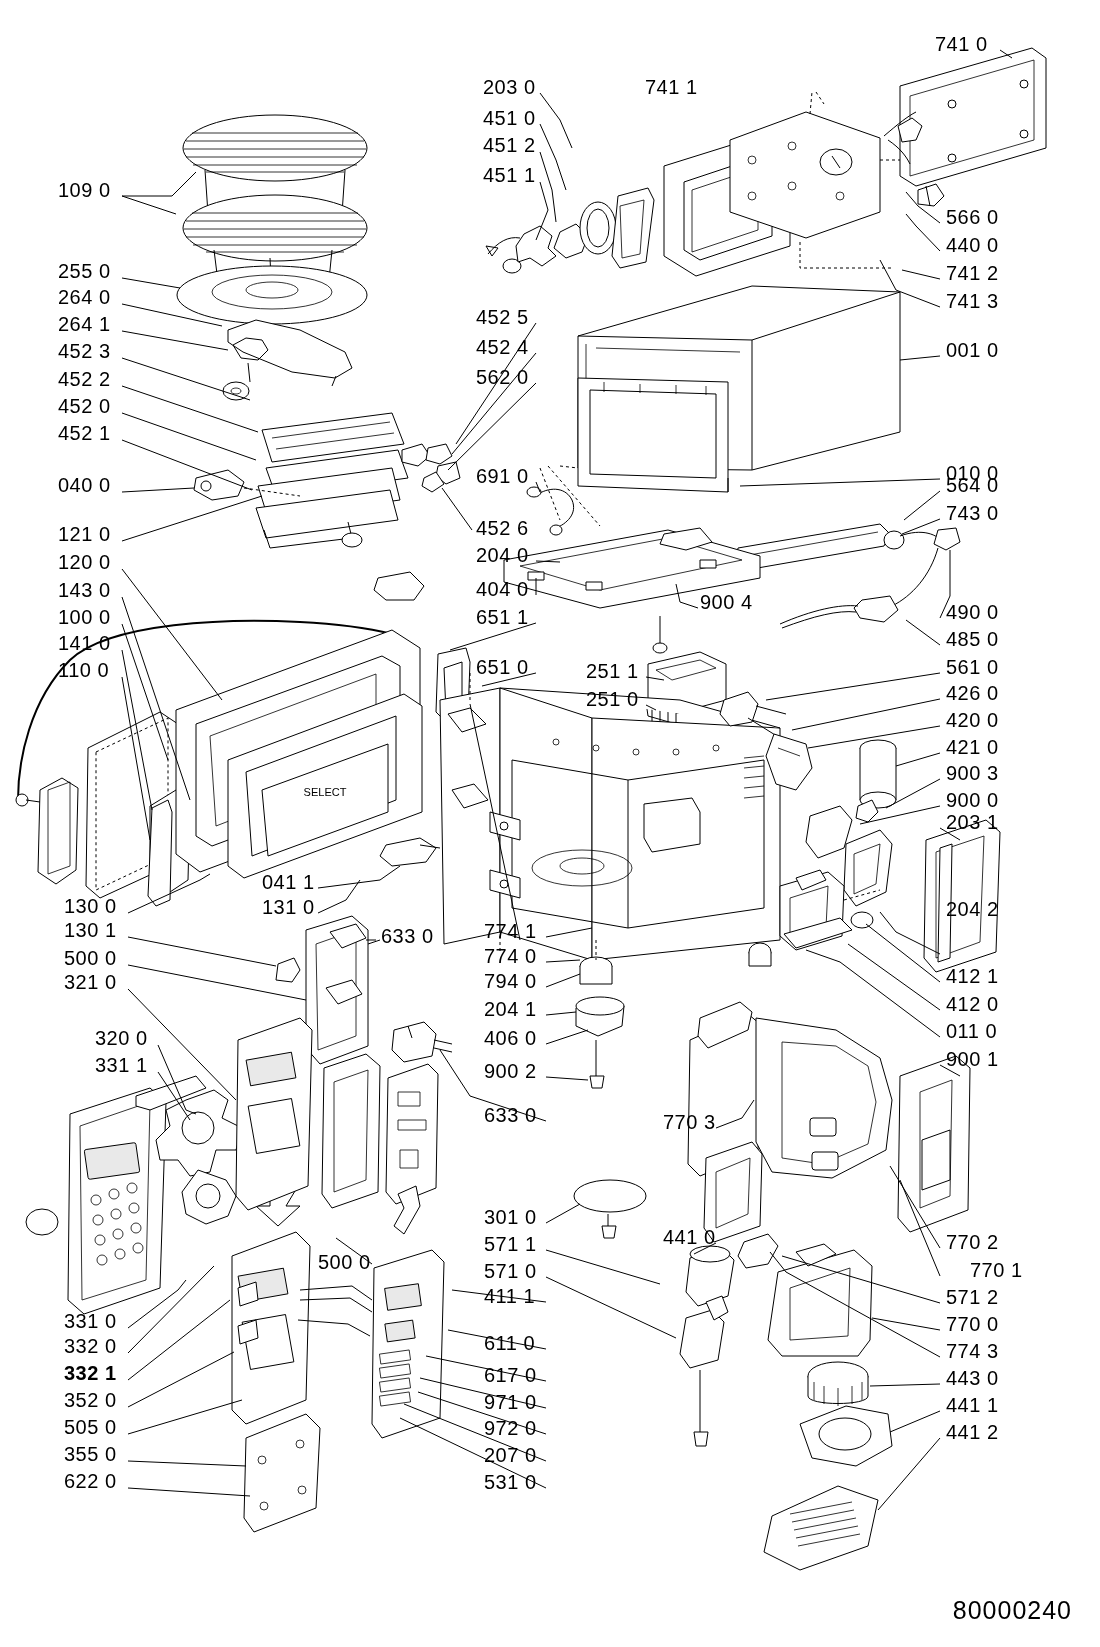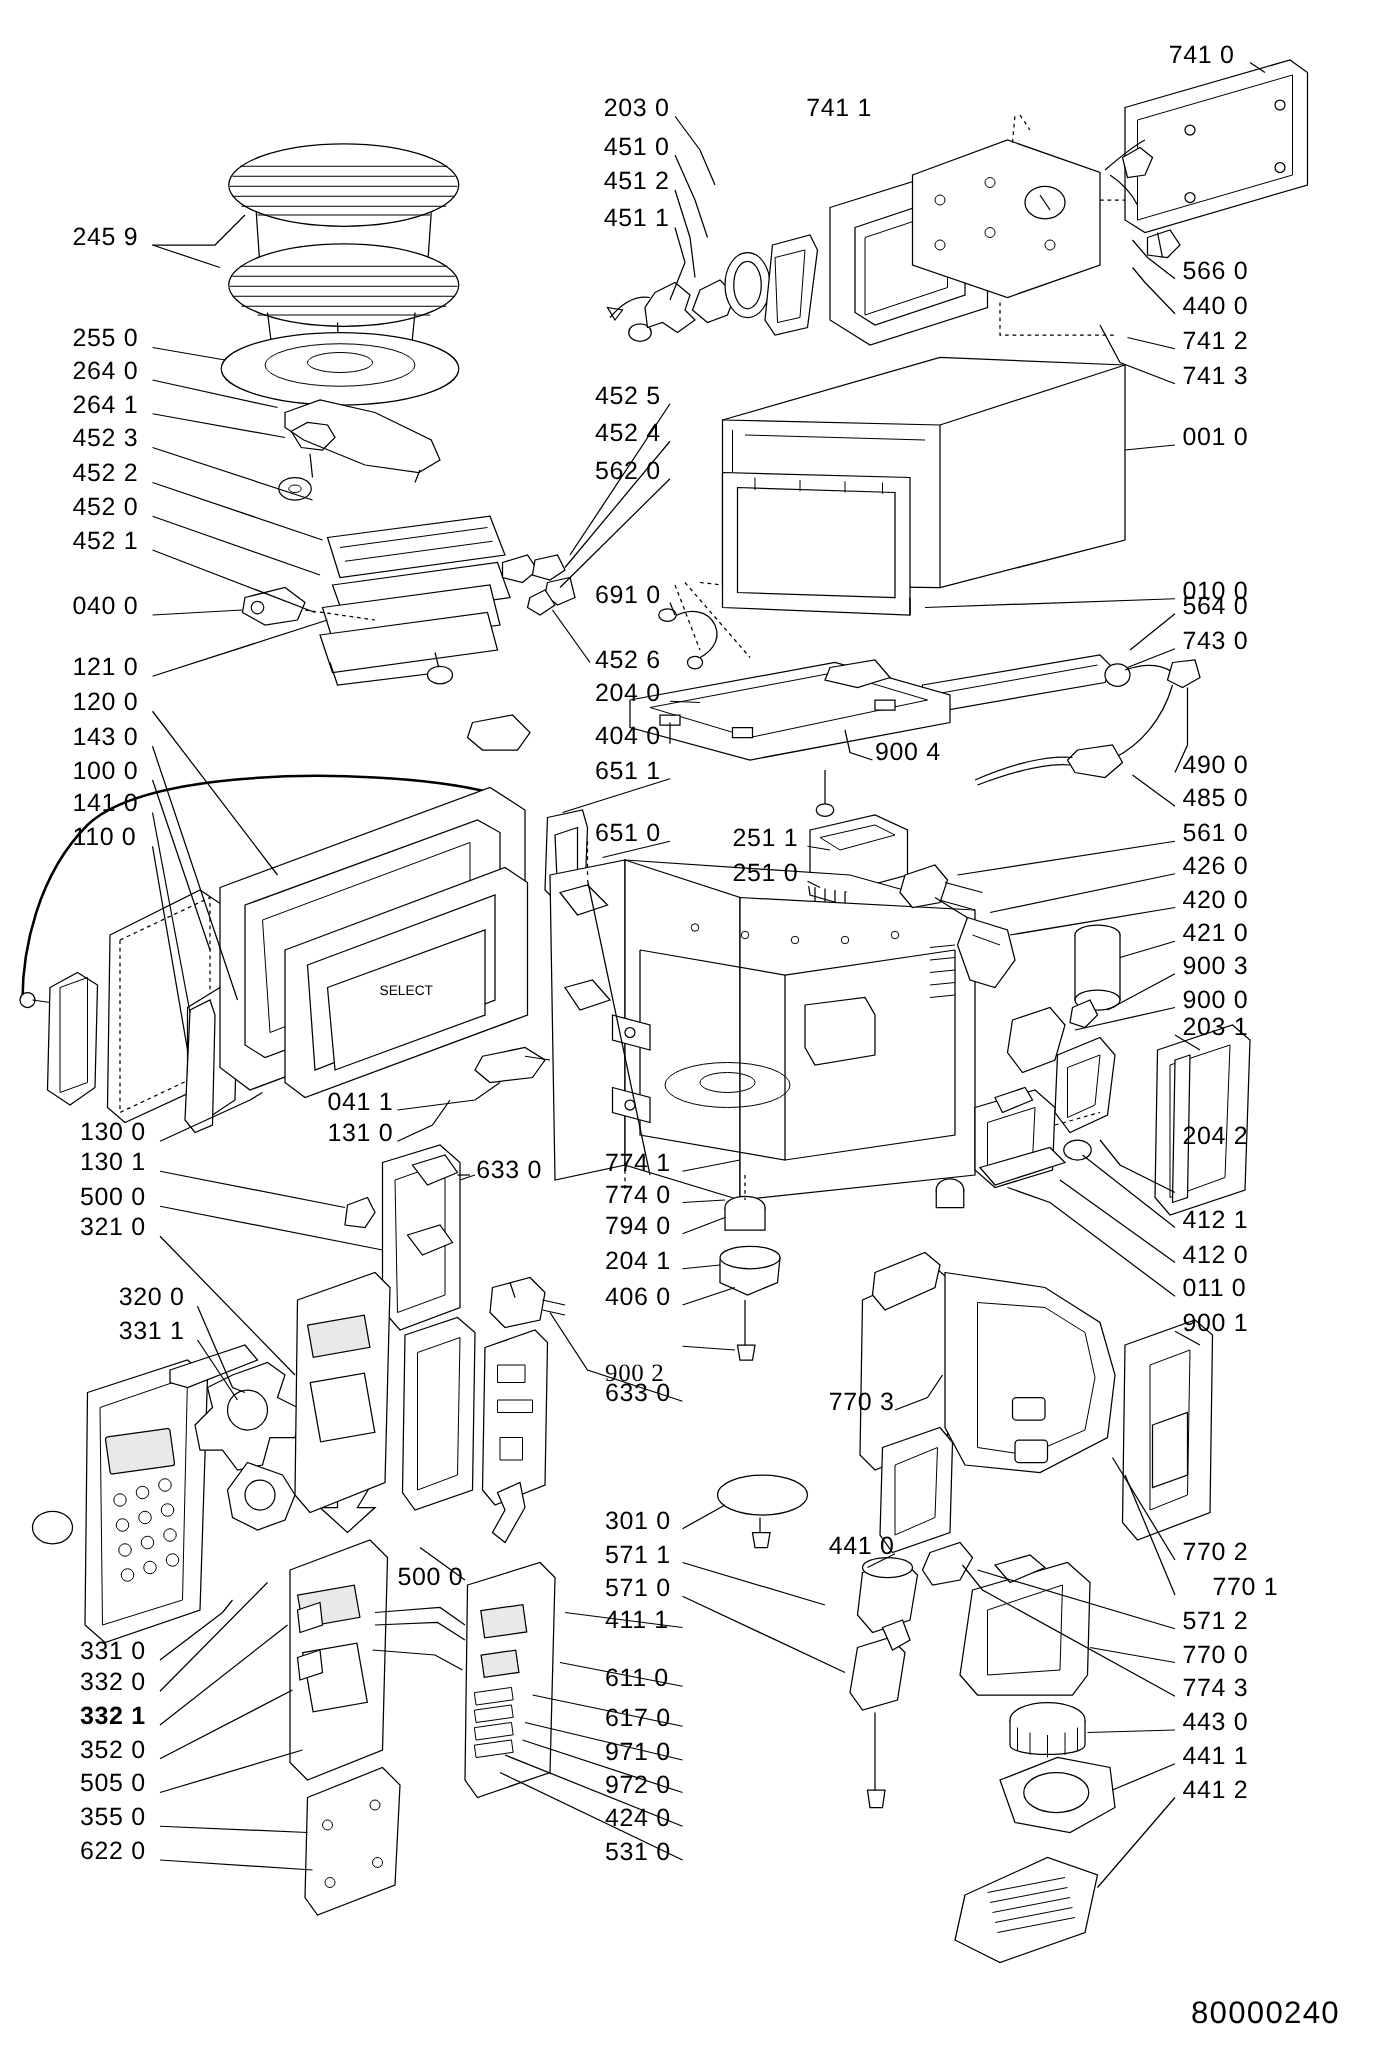--- a/index.html
+++ b/index.html
@@ -612,21 +612,21 @@
     </g>
   </svg>
 
   <div id="labels-layer">
       <div class="label" style="left: 935px; top: 33px;">741 0</div>
       <div class="label" style="left: 483px; top: 76px;">203 0</div>
       <div class="label" style="left: 645px; top: 76px;">741 1</div>
       <div class="label" style="left: 483px; top: 107px;">451 0</div>
       <div class="label" style="left: 483px; top: 134px;">451 2</div>
       <div class="label" style="left: 483px; top: 164px;">451 1</div>
-      <div class="label" style="left: 58px; top: 179px;">245 9</div>
+      <div class="label" style="left: 58px; top: 179px;">109 0</div>
       <div class="label" style="left: 946px; top: 206px;">566 0</div>
       <div class="label" style="left: 946px; top: 234px;">440 0</div>
       <div class="label" style="left: 946px; top: 262px;">741 2</div>
       <div class="label" style="left: 58px; top: 260px;">255 0</div>
       <div class="label" style="left: 58px; top: 286px;">264 0</div>
       <div class="label" style="left: 946px; top: 290px;">741 3</div>
       <div class="label" style="left: 58px; top: 313px;">264 1</div>
       <div class="label" style="left: 476px; top: 306px;">452 5</div>
       <div class="label" style="left: 58px; top: 340px;">452 3</div>
       <div class="label" style="left: 476px; top: 336px;">452 4</div>
@@ -674,21 +674,21 @@
       <div class="label" style="left: 381px; top: 925px;">633 0</div>
       <div class="label" style="left: 484px; top: 970px;">794 0</div>
       <div class="label" style="left: 946px; top: 993px;">412 0</div>
       <div class="label" style="left: 64px; top: 947px;">500 0</div>
       <div class="label" style="left: 484px; top: 998px;">204 1</div>
       <div class="label" style="left: 946px; top: 1020px;">011 0</div>
       <div class="label" style="left: 64px; top: 971px;">321 0</div>
       <div class="label" style="left: 484px; top: 1027px;">406 0</div>
       <div class="label" style="left: 946px; top: 1048px;">900 1</div>
       <div class="label" style="left: 95px; top: 1027px;">320 0</div>
-      <div class="label" style="left: 484px; top: 1088px; font-family: Liberation Serif, serif;">900 2</div>
+      <div class="label" style="left: 484px; top: 1060px;">900 2</div>
       <div class="label" style="left: 95px; top: 1054px;">331 1</div>
       <div class="label" style="left: 484px; top: 1104px;">633 0</div>
       <div class="label" style="left: 663px; top: 1111px;">770 3</div>
       <div class="label" style="left: 484px; top: 1206px;">301 0</div>
       <div class="label" style="left: 484px; top: 1233px;">571 1</div>
       <div class="label" style="left: 663px; top: 1226px;">441 0</div>
       <div class="label" style="left: 318px; top: 1251px;">500 0</div>
       <div class="label" style="left: 484px; top: 1260px;">571 0</div>
       <div class="label" style="left: 946px; top: 1231px;">770 2</div>
       <div class="label" style="left: 484px; top: 1285px;">411 1</div>
@@ -701,20 +701,20 @@
       <div class="label" style="left: 946px; top: 1340px;">774 3</div>
       <div class="label" style="left: 484px; top: 1364px;">617 0</div>
       <div class="label" style="left: 64px; top: 1362px; font-weight: bold;">332 1</div>
       <div class="label" style="left: 946px; top: 1367px;">443 0</div>
       <div class="label" style="left: 484px; top: 1391px;">971 0</div>
       <div class="label" style="left: 64px; top: 1389px;">352 0</div>
       <div class="label" style="left: 946px; top: 1394px;">441 1</div>
       <div class="label" style="left: 484px; top: 1417px;">972 0</div>
       <div class="label" style="left: 64px; top: 1416px;">505 0</div>
       <div class="label" style="left: 946px; top: 1421px;">441 2</div>
-      <div class="label" style="left: 484px; top: 1444px;">424 0</div>
+      <div class="label" style="left: 484px; top: 1444px;">207 0</div>
       <div class="label" style="left: 64px; top: 1443px;">355 0</div>
       <div class="label" style="left: 484px; top: 1471px; text-align: right;">531 0</div>
       <div class="label" style="left: 64px; top: 1470px;">622 0</div>
     </div>
 
   <div class="footer-code">80000240</div>
 </div>
 
 </body></html>

